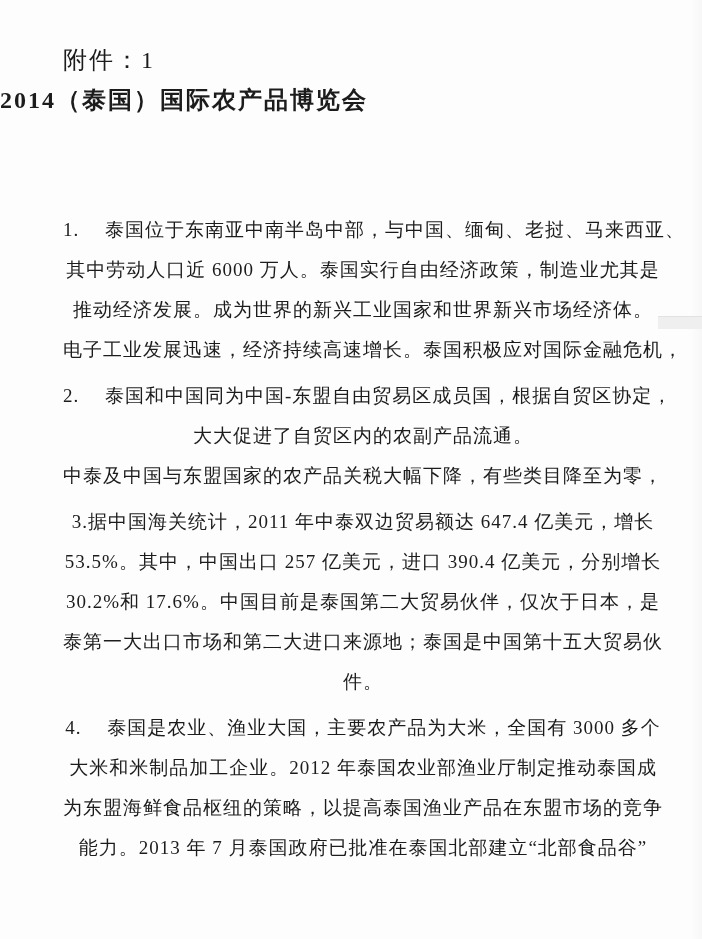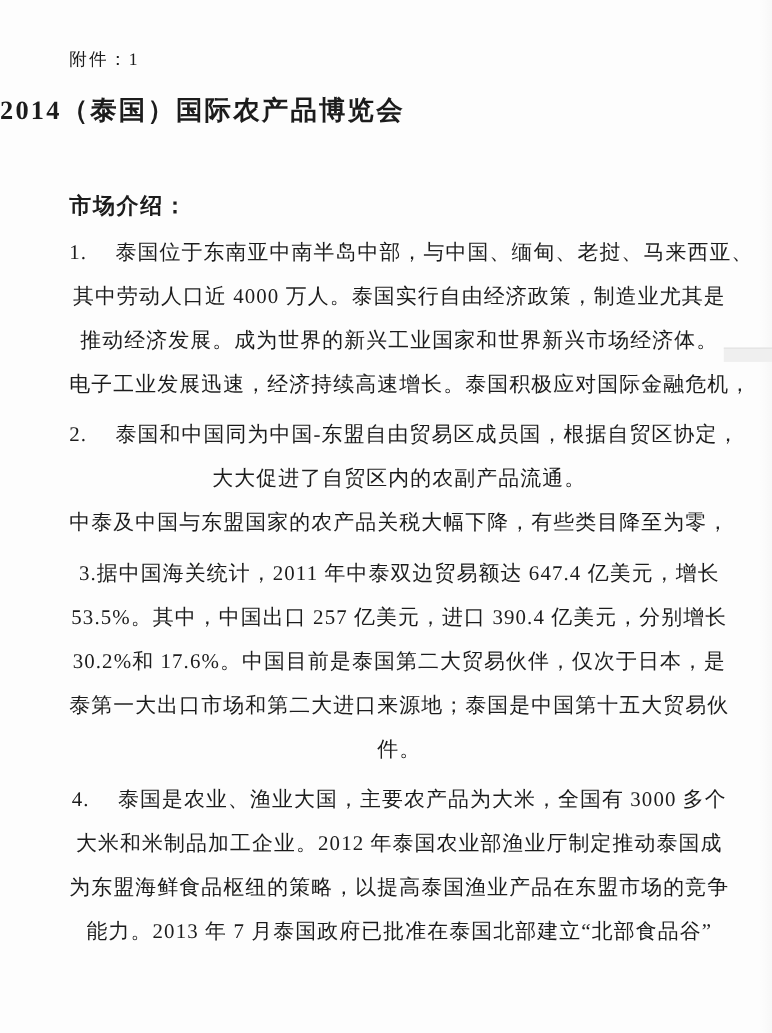--- a/index.html
+++ b/index.html
@@ -30,21 +30,21 @@
     top: 316px;
     width: 44px;
     height: 12px;
     background: #efefef;
     border-top: 1px solid #e2e2e2;
   }
   .attachment-label {
     position: absolute;
     left: 63px;
     top: 44px;
-    font-size: 16px;
+    font-size: 24px;
     letter-spacing: 2px;
   }
   .doc-title {
     position: absolute;
     left: 0;
     right: 0;
     top: 84px;
     margin: 0;
     font-size: 24px;
     font-weight: bold;
@@ -79,26 +79,25 @@
 <body>
 
 <div class="page">
   <div class="edge-shade"></div>
   <div class="scan-artifact"></div>
 
   <div class="attachment-label">附件：1</div>
 
   <h1 class="doc-title">2014（泰国）国际农产品博览会</h1>
 
-  <div class="section-heading">市场介绍：</div>
 
   <div class="doc-body">
       <div class="paragraph">
         <div class="text-line">1.　 泰国位于东南亚中南半岛中部，与中国、缅甸、老挝、马来西亚、</div>
-        <div class="text-line">其中劳动人口近 4000 万人。泰国实行自由经济政策，制造业尤其是</div>
+        <div class="text-line">其中劳动人口近 6000 万人。泰国实行自由经济政策，制造业尤其是</div>
         <div class="text-line">推动经济发展。成为世界的新兴工业国家和世界新兴市场经济体。</div>
         <div class="text-line">电子工业发展迅速，经济持续高速增长。泰国积极应对国际金融危机，</div>
       </div>
       <div class="paragraph">
         <div class="text-line">2.　 泰国和中国同为中国-东盟自由贸易区成员国，根据自贸区协定，</div>
         <div class="text-line">大大促进了自贸区内的农副产品流通。</div>
         <div class="text-line">中泰及中国与东盟国家的农产品关税大幅下降，有些类目降至为零，</div>
       </div>
       <div class="paragraph">
         <div class="text-line">3.据中国海关统计，2011 年中泰双边贸易额达 647.4 亿美元，增长</div>

